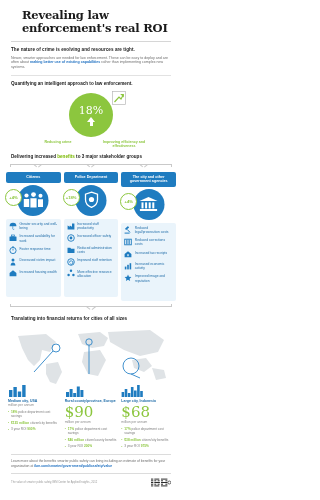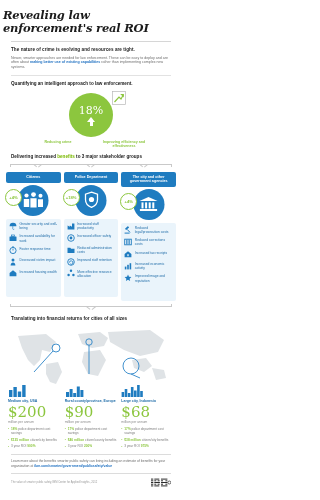--- a/index.html
+++ b/index.html
@@ -9,21 +9,21 @@
     height: 500px;
     background: #ffffff;
     font-family: "Liberation Sans", sans-serif;
     overflow: hidden;
     position: relative;
   }
 
   .page { width: 182px; height: 500px; position: relative; background:#fff; }
 
   
-  .header { padding: 9px 11px 0 3px; font-style: italic; }
+  .header { padding: 9px 11px 0 22px; }
   .title {
     font-family: "DejaVu Serif", serif;
     font-size: 11.5px;
     line-height: 12.5px;
     font-weight: 700;
     color: #1b1b1b;
     letter-spacing: -0.2px;
   }
   .hr-thin { height:1px; background:#d6d6d6; margin: 7px 11px 0 11px; }
 
@@ -475,21 +475,20 @@
         <svg width="22" height="13" viewBox="0 0 22 13">
             <g fill="#1f7cc0">
               <rect x="1" y="6" width="3.4" height="7"></rect>
               <rect x="5.4" y="3" width="3.4" height="10"></rect>
               <rect x="9.8" y="7.5" width="3.4" height="5.5"></rect>
               <rect x="14.2" y="1" width="3.4" height="12"></rect>
             </g>
           </svg>
       </div>
       <div class="city-name">Medium city, USA</div>
-      <div class="city-amt">$200</div>
       <div class="city-unit">million per annum</div>
       <div class="city-bullets">
         <div class="cb"><b>18%</b><span> police department cost savings</span></div>
         <div class="cb"><b>$135 million</b><span> citizen/city benefits</span></div>
         <div class="cb"><span>3 year ROI </span><b>900%</b></div>
       </div>
     </div>
 
     <div class="city">
       <div class="city-icon">

